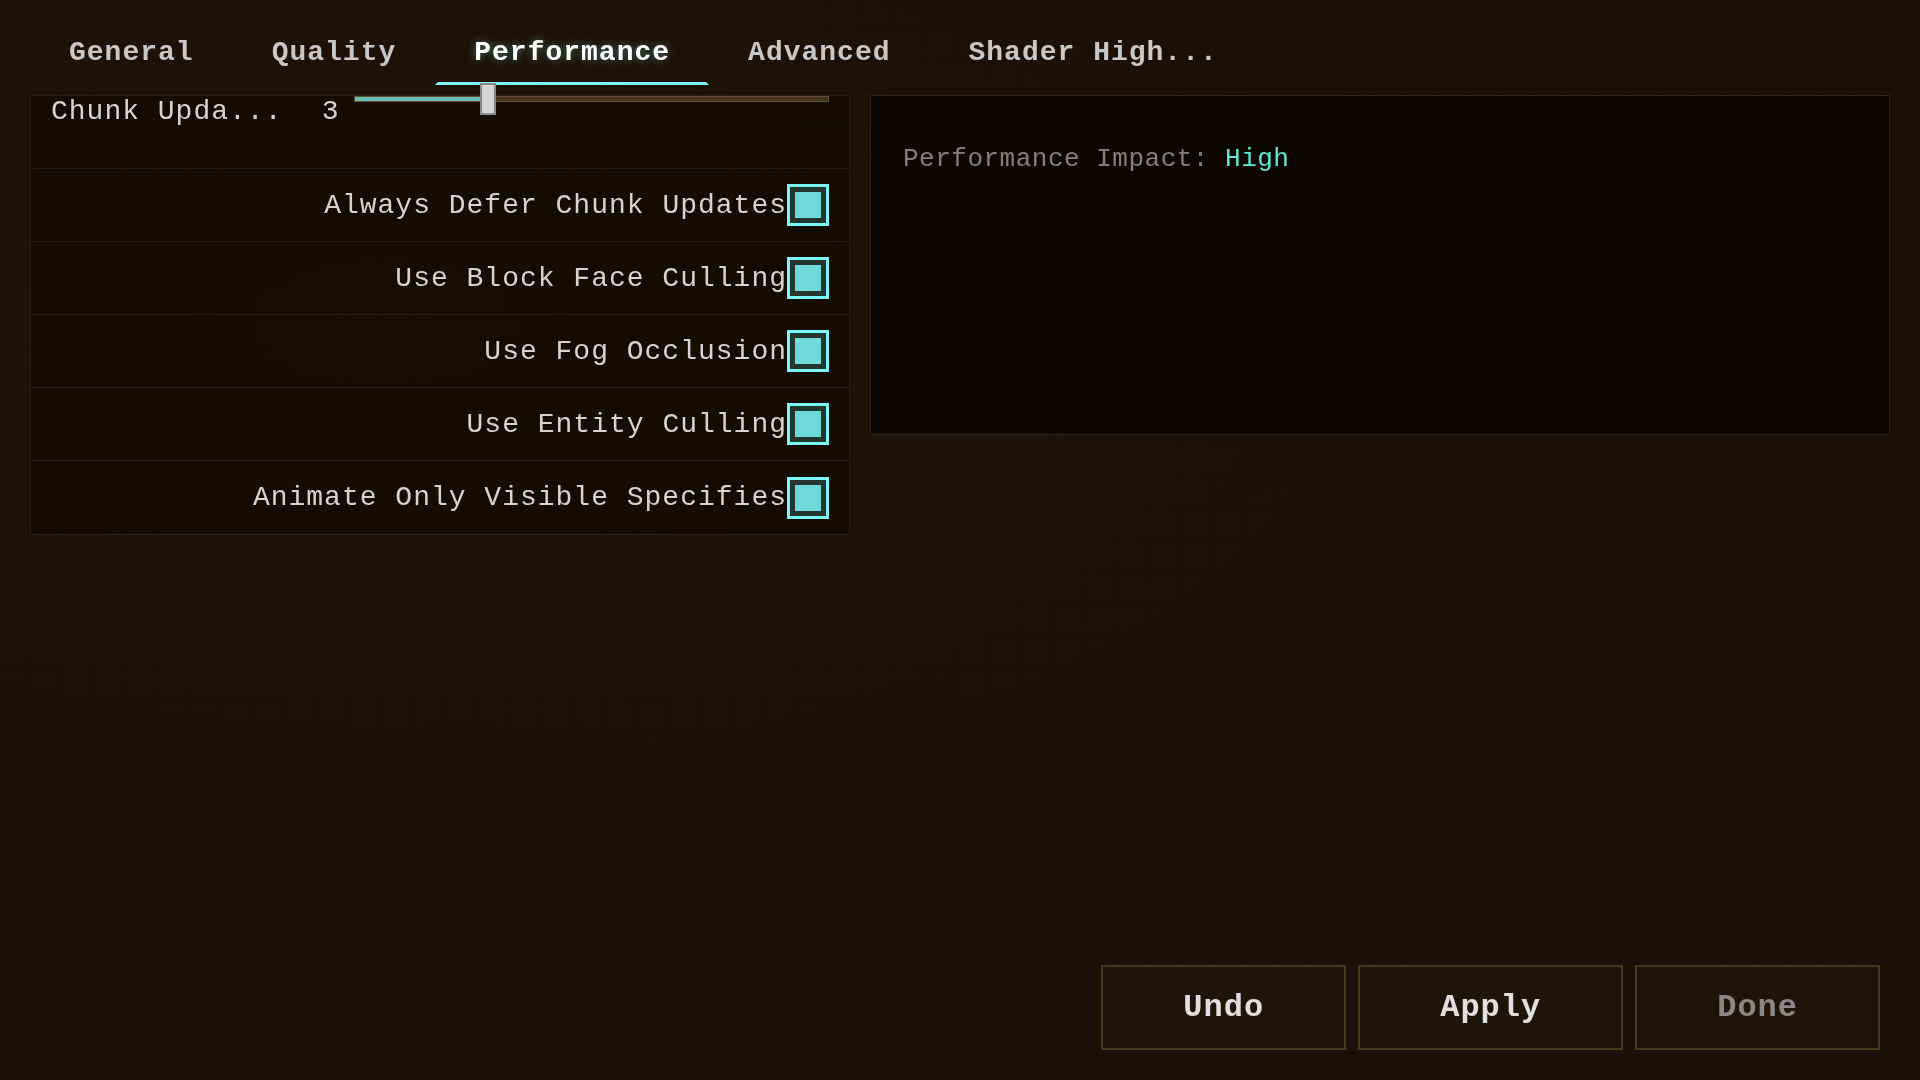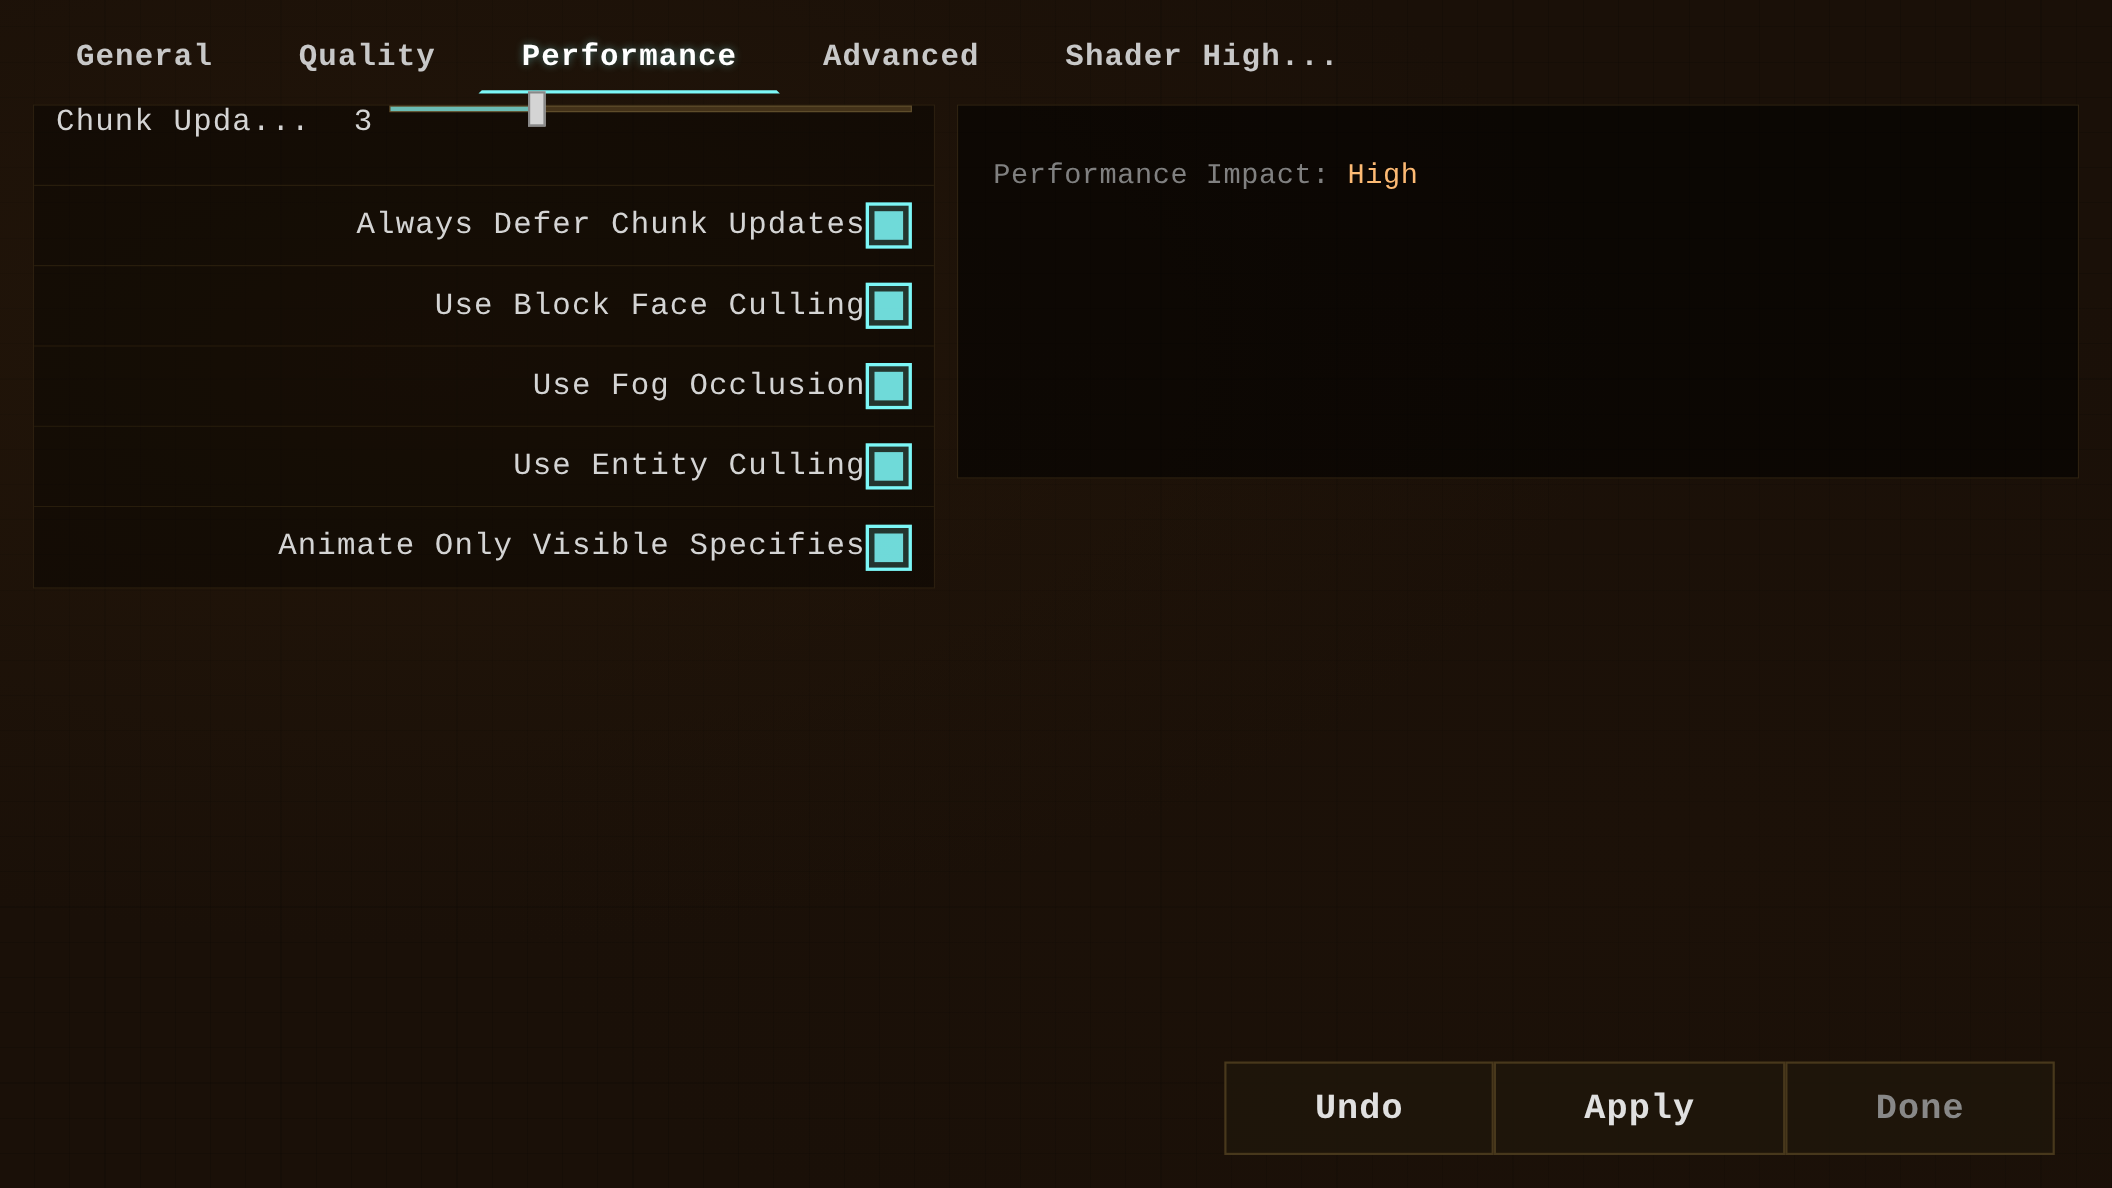--- a/index.html
+++ b/index.html
@@ -209,30 +209,30 @@
 
     .performance-impact {
       margin-top: 20px;
       font-family: 'Courier New', monospace;
       font-size: 26px;
       color: #808080;
       letter-spacing: 0.5px;
     }
 
     .impact-value {
-      color: #fdba74;
+      color: #5eead4;
     }
 
     
     .bottom-bar {
       position: absolute;
       bottom: 30px;
-      right: 52px;
-      display: flex;
-      gap: 0;
+      right: 40px;
+      display: flex;
+      gap: 12px;
     }
 
     .btn {
       padding: 22px 80px;
       font-family: 'Courier New', monospace;
       font-size: 32px;
       font-weight: bold;
       color: #e0e0e0;
       background: rgba(30,22,10,0.85);
       border: 2px solid rgba(100,80,40,0.6);

